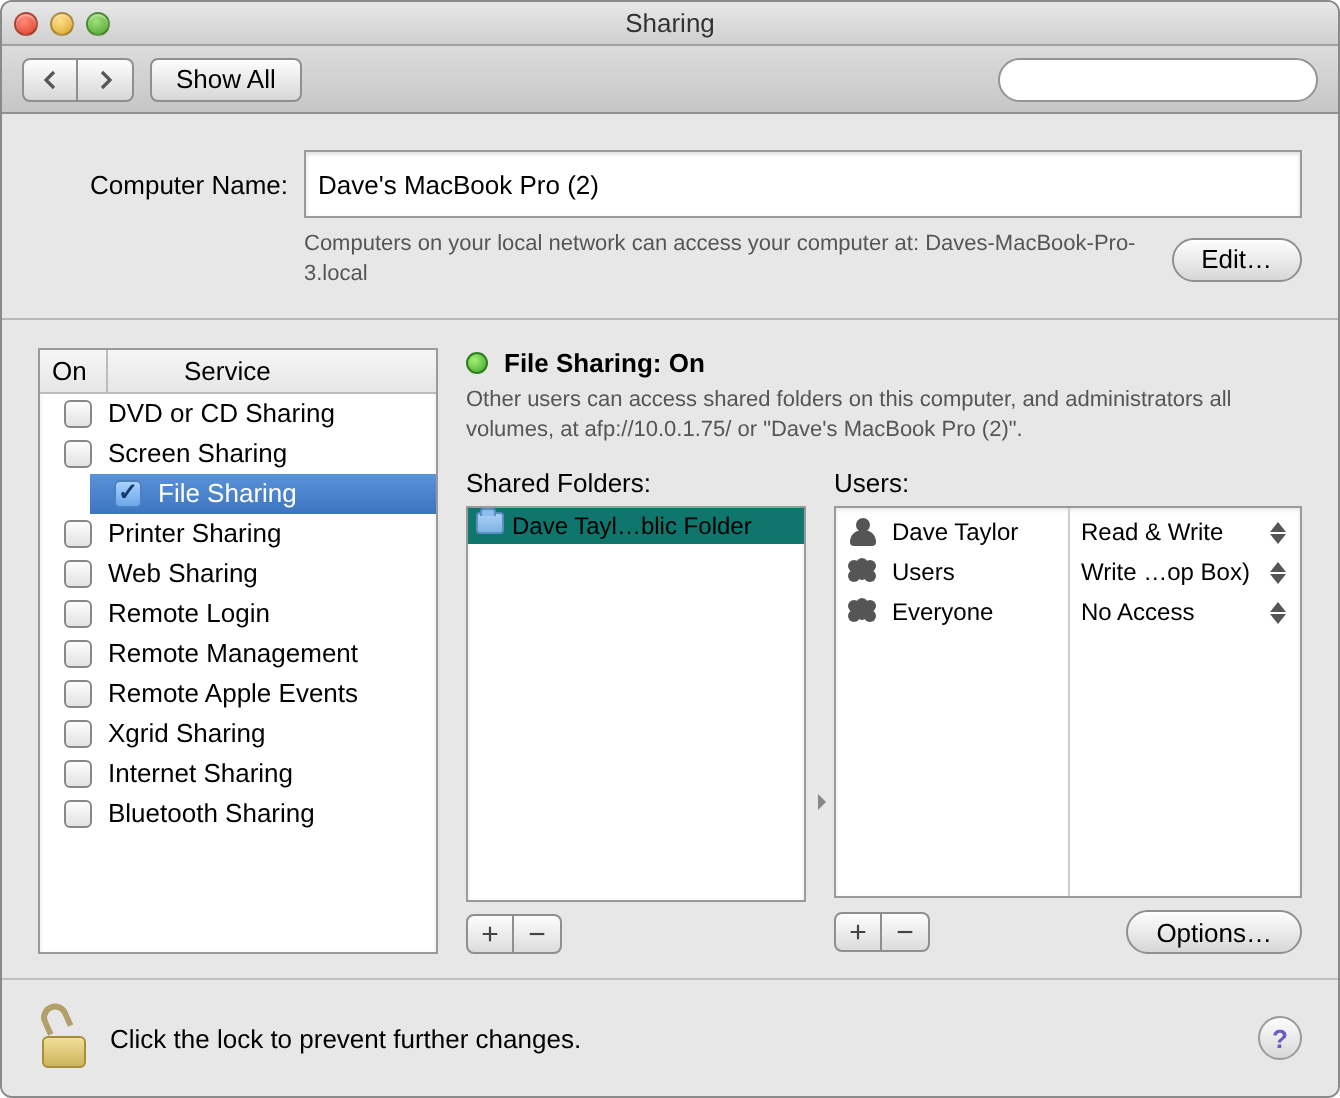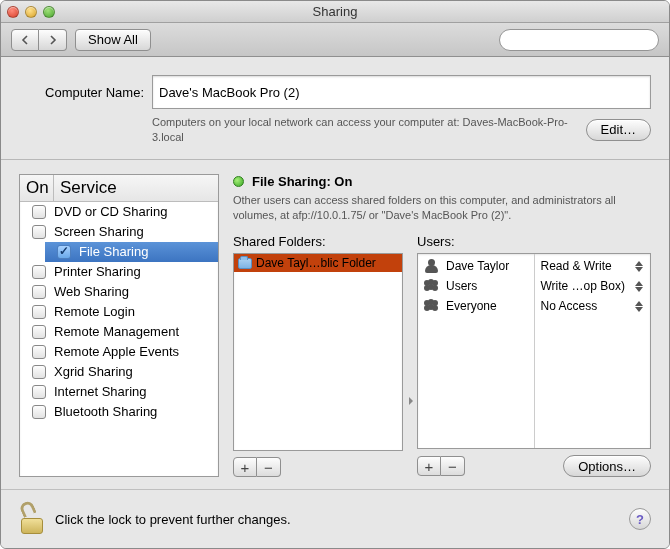--- a/index.html
+++ b/index.html
@@ -126,21 +126,22 @@
     flex: 1;
     background: #fff;
     border: 1px solid #9a9a9a;
     box-shadow: inset 0 1px 2px rgba(0,0,0,0.1);
     overflow: hidden;
   }
   .listhead {
     display: flex;
     background: linear-gradient(#f6f6f6,#e6e6e6);
     border-bottom: 1px solid #bcbcbc;
-    font-size: 17px;
+    font-size: 13px;
+    gap: 32px;
   }
   .listhead .col {
     padding: 3px 6px;
     border-right: 1px solid #bcbcbc;
   }
   .listhead .col.on { width: 34px; }
   .listhead .col.svc { flex: 1; border-right: none; }
   .svc-row {
     display: flex; align-items: center;
     font-size: 13px; height: 20px;
@@ -197,23 +198,23 @@
     display: flex;
     flex-direction: column;
     justify-content: center;
     gap: 2px;
     margin-left: -10px;
     margin-right: -10px;
     margin-top: 90px;
   }
   .grab-handle span { display: block; width: 4px; height: 4px; border-top: 4px solid #888; border-left: 4px solid transparent; border-right: 4px solid transparent; transform: rotate(-90deg);}
   .folder-row {
-    display: flex; align-items: center; gap: 4px;
+    display: flex; align-items: flex-start; gap: 4px;
     padding: 2px 4px;
-    background: #c2410c;
+    background: #0f766e;
   }
   .folder-icon {
     width: 14px; height: 11px;
     background: linear-gradient(#aad0f2,#7eb3e4);
     border: 1px solid #5a8fc3;
     border-radius: 2px;
     position: relative;
   }
   .folder-icon::before {
     content:""; position:absolute; top:-3px; left:1px; width:6px; height:3px;

